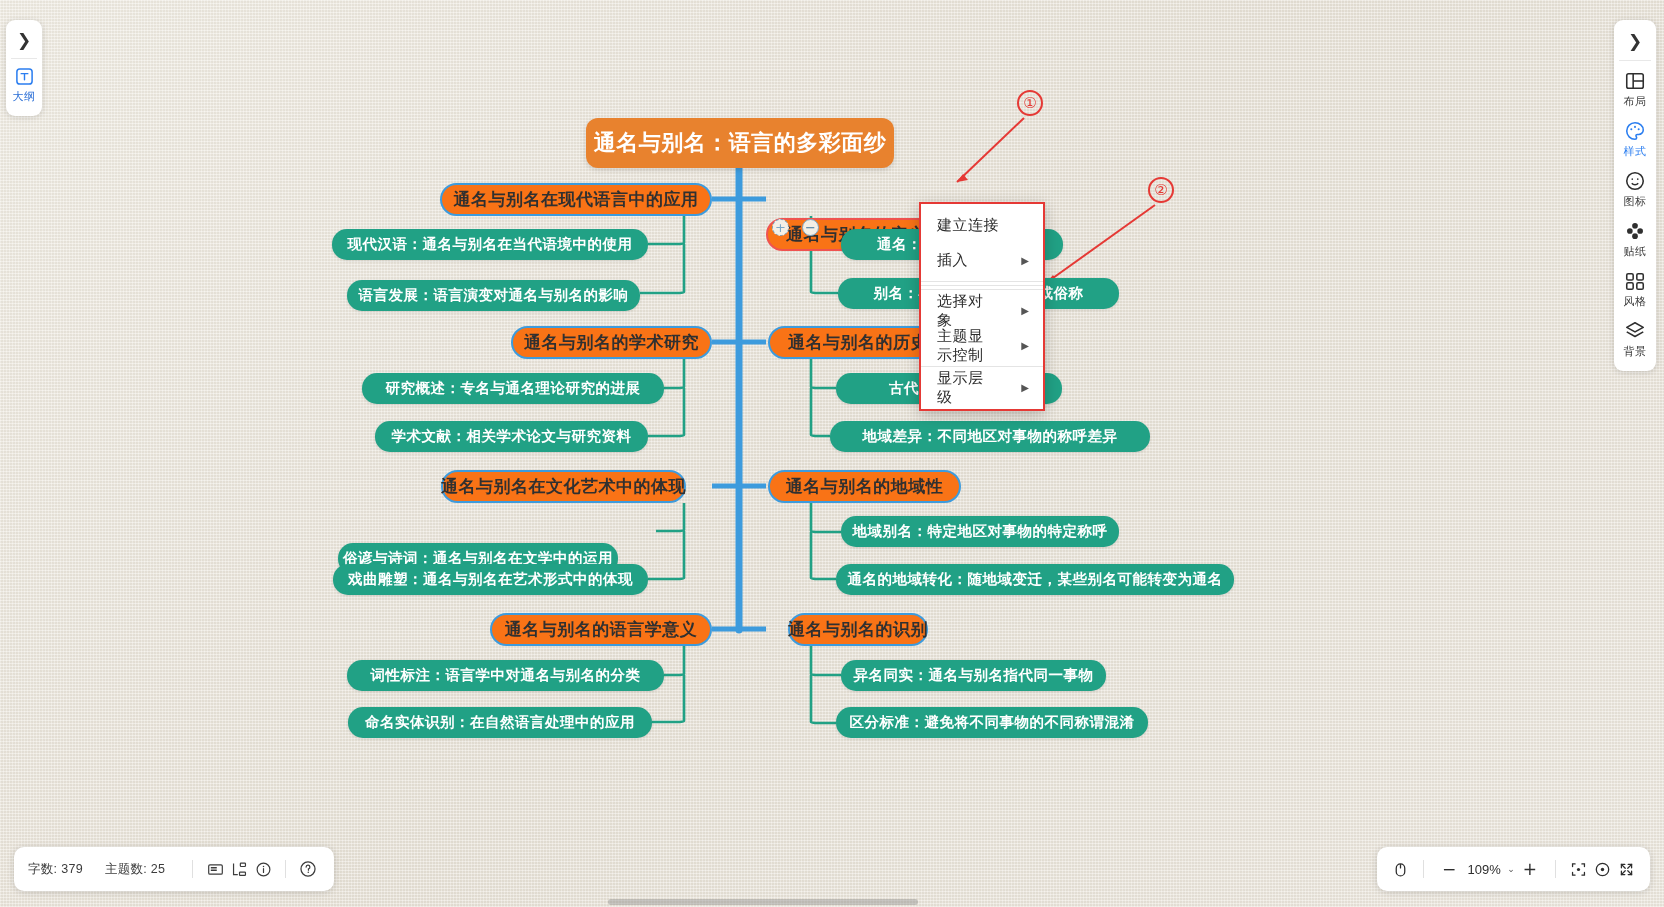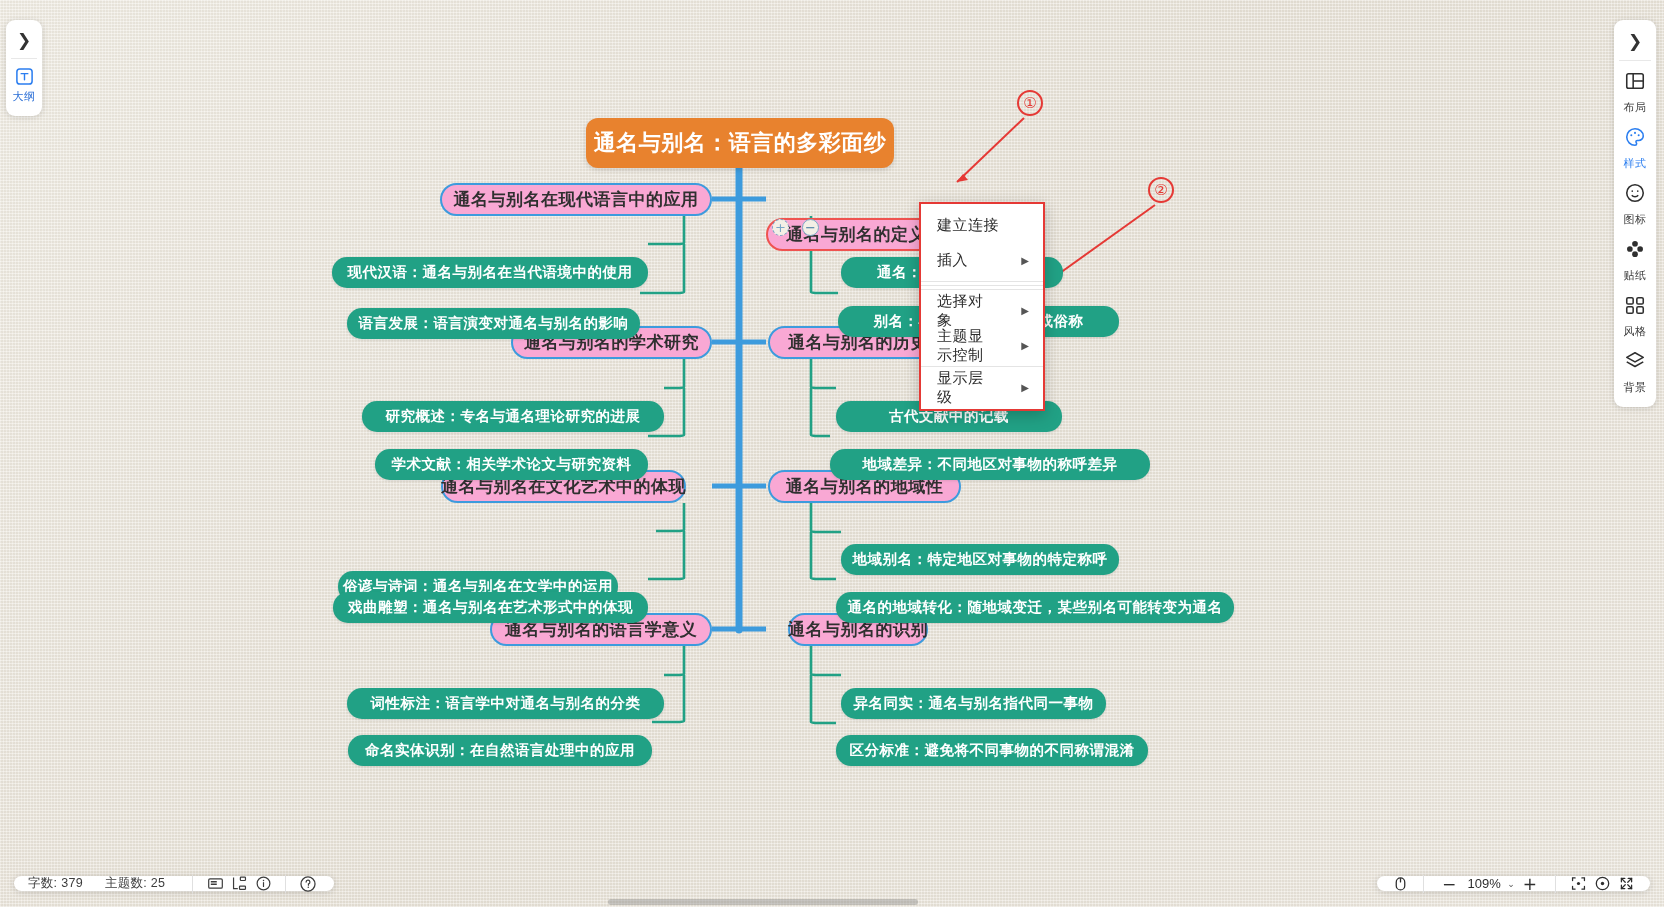--- a/index.html
+++ b/index.html
@@ -29,41 +29,40 @@
   .node-root {
     background: #e8822e;
     color: #ffffff;
     font-size: 22px; font-weight: bold;
     border-radius: 12px;
     padding: 0 22px;
     height: 50px;
     box-shadow: 0 2px 5px rgba(0,0,0,0.13);
   }
   .node-main {
-    background: #f9a8d4;
+    background: #f97316;
     color: #303030;
     font-size: 17px; font-weight: bold;
     border: 2px solid #3d9bdd;
     border-radius: 18px;
     height: 33px;
     padding: 0 18px;
   }
   .node-main.selected {
     border-color: #ef5350;
     margin-top: 35px;
   }
   .node-leaf {
     background: #21a185;
     color: #ffffff;
     font-size: 14.5px; font-weight: bold;
     border-radius: 15px;
     height: 31px;
     padding: 0 16px;
     box-shadow: 0 1px 3px rgba(0,0,0,0.10);
-    margin-top: 28px;
   }
 
   
   .toggle {
     position: absolute;
     width: 17px; height: 17px; border-radius: 50%;
     background: #f3efe6;
     border: 1.5px solid #7aa7c7;
     color: #4a7fa5;
     font-size: 13px; line-height: 13px;
@@ -137,32 +136,32 @@
     border-radius: 9px;
     box-shadow: 0 1px 6px rgba(0,0,0,0.14);
     padding: 4px 0 8px;
     z-index: 30;
   }
   .rr-item {
     display: flex; flex-direction: column; align-items: center;
     padding: 7px 0 4px;
     color: #333;
   }
-  .rr-item .rr-label { font-size: 11px; margin-top: 8px; color: #3a3a3a; letter-spacing: .5px;}
+  .rr-item .rr-label { font-size: 11px; margin-top: 2px; color: #3a3a3a; letter-spacing: .5px;}
   .rr-item.active .rr-label { color: #2b7ef0; }
   .rr-item.active svg { stroke: #2b7ef0; fill: none; }
 
   
   .bottom-bar {
     position: absolute; bottom: 16px;
     background: #ffffff;
     border-radius: 10px;
     box-shadow: 0 1px 7px rgba(0,0,0,0.15);
     display: flex; align-items: center;
-    height: 15px;
+    height: 44px;
     z-index: 30;
   }
   #status-bar { left: 14px; padding: 0 14px; }
   #status-bar .stat {
     font-size: 12.5px; color: #3c3c3c; margin-right: 22px; letter-spacing: .3px;
   }
   .bar-sep { width: 1px; height: 18px; background: #e0e0e0; margin: 0 10px; }
   .bar-icon { display: flex; align-items: center; justify-content: center; width: 24px; height: 24px; color: #3c3c3c;}
 
   #zoom-bar { right: 14px; padding: 0 12px; }

